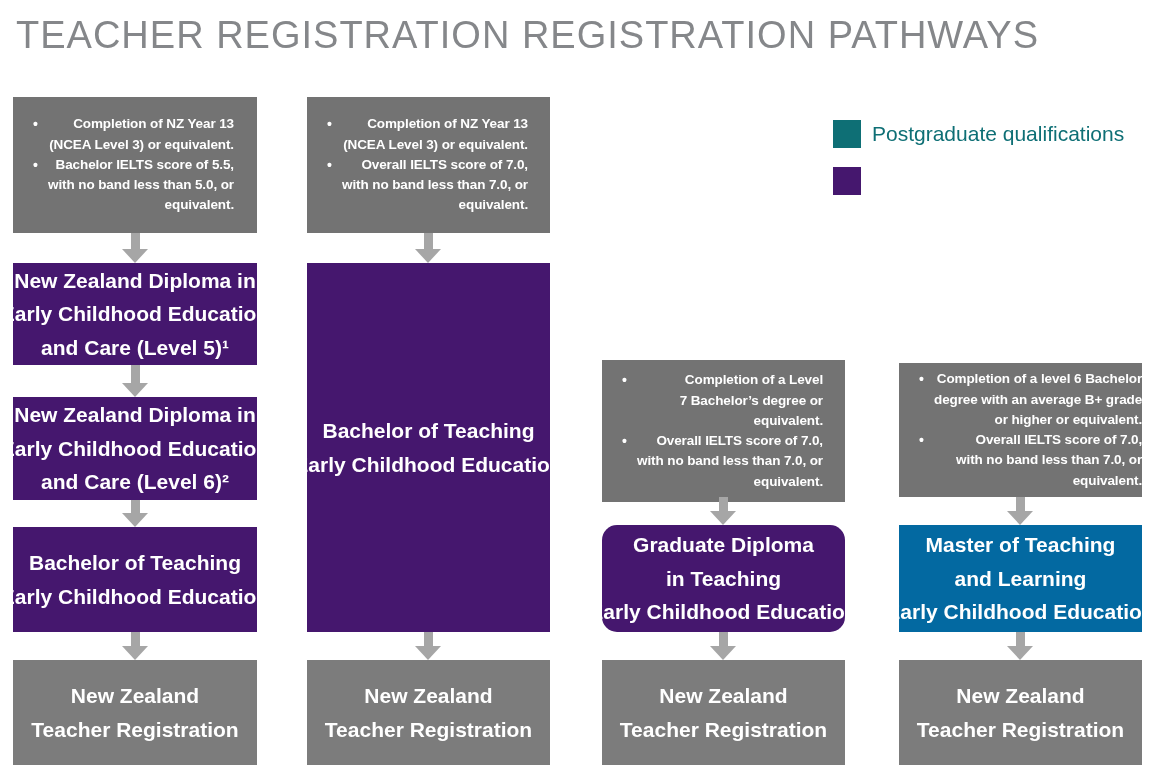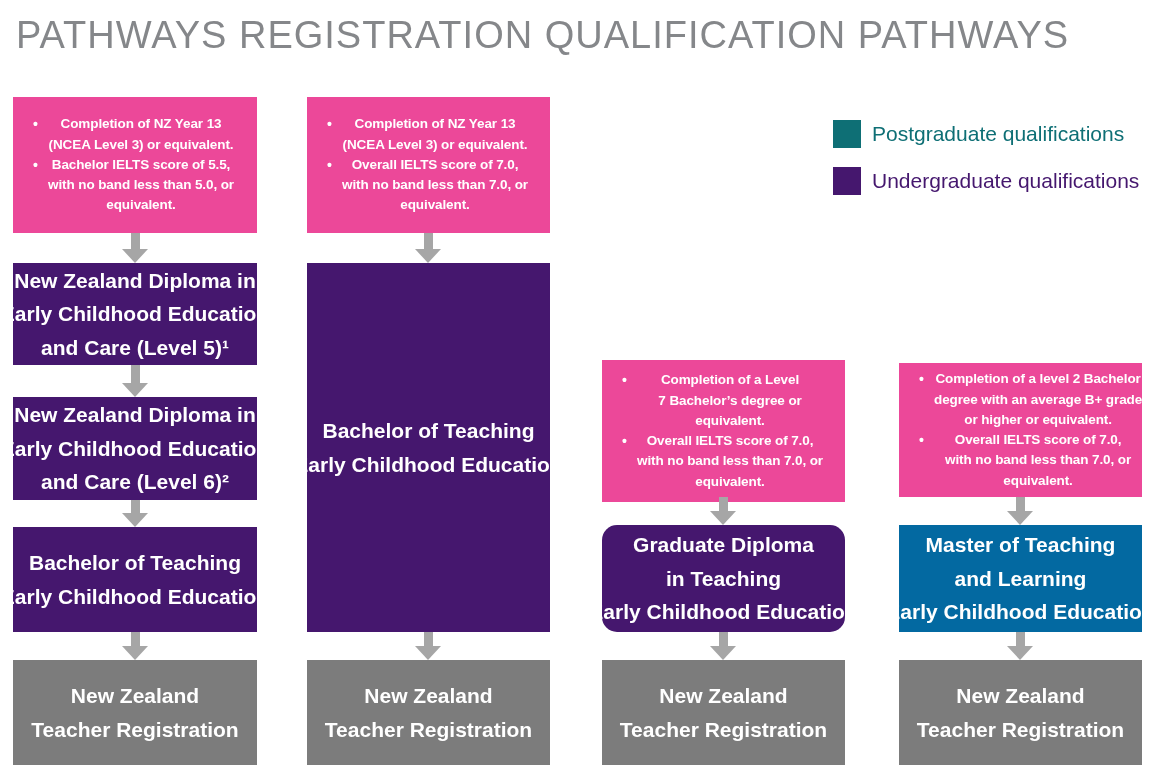--- a/index.html
+++ b/index.html
@@ -26,21 +26,21 @@
   .c2{left:307px;width:243px;}
   .c3{left:602px;width:243px;}
   .c4{left:899px;width:243px;}
   
   .box{
     position:absolute;display:flex;align-items:center;justify-content:center;
     box-sizing:border-box;color:#ffffff;font-weight:bold;text-align:center;
   }
   .box.purple{background:#45176e;}
   .box.teal{background:#0369a1;}
-  .box.req{background:#ec4899;justify-content:flex-start;text-align:center;}
+  .box.req{background:#737373;justify-content:flex-start;text-align:right;}
   .box.outcome{background:#7c7c7c;}
   .box-label{
     font-size:21px;line-height:1.6;white-space:pre;display:block;
   }
   .req ul{margin:0;padding:0 2px 0 35px;list-style:none;}
   .req li{
     position:relative;font-size:13.5px;line-height:1.5;white-space:pre;
     letter-spacing:-0.1px;margin:0;
   }
   .req li::before{
@@ -55,30 +55,29 @@
     flex:0 0 auto;width:0;height:0;
     border-left:13px solid transparent;border-right:13px solid transparent;
     border-top:14px solid #a6a6a6;
   }
 </style>
 </head>
 <body>
 
 <div class="canvas">
 
-  <h1 class="title">PATHWAYS REGISTRATION QUALIFICATION PATHWAYS</h1>
+  <h1 class="title">TEACHER REGISTRATION REGISTRATION PATHWAYS</h1>
 
   <div class="legend">
     <div class="legend-row">
       <span class="swatch teal"></span>
       <span class="legend-label teal-text">Postgraduate qualifications</span>
     </div>
     <div class="legend-row">
       <span class="swatch purple"></span>
-      <span class="legend-label purple-text">Undergraduate qualifications</span>
     </div>
   </div>
 
   <div class="box req c1" style="top:97px;height:136px;">
     <ul>
       <li>Completion of NZ Year 13
 (NCEA Level 3) or equivalent.</li>
       <li>Bachelor IELTS score of 5.5,
 with no band less than 5.0, or
 equivalent.</li>
@@ -168,21 +167,21 @@
       <div class="stem"></div>
       <div class="head"></div>
     </div>
   <div class="box outcome c3" style="top:660px;height:105px;">
     <span class="box-label">New Zealand
 Teacher Registration</span>
   </div>
 
   <div class="box req c4" style="top:363px;height:134px;">
     <ul>
-      <li>Completion of a level 2 Bachelor
+      <li>Completion of a level 6 Bachelor
 degree with an average B+ grade
 or higher or equivalent.</li>
       <li>Overall IELTS score of 7.0,
 with no band less than 7.0, or
 equivalent.</li>
     </ul>
   </div>
   <div class="arrow" style="left:1007px;top:497px;height:28px;">
       <div class="stem"></div>
       <div class="head"></div>

